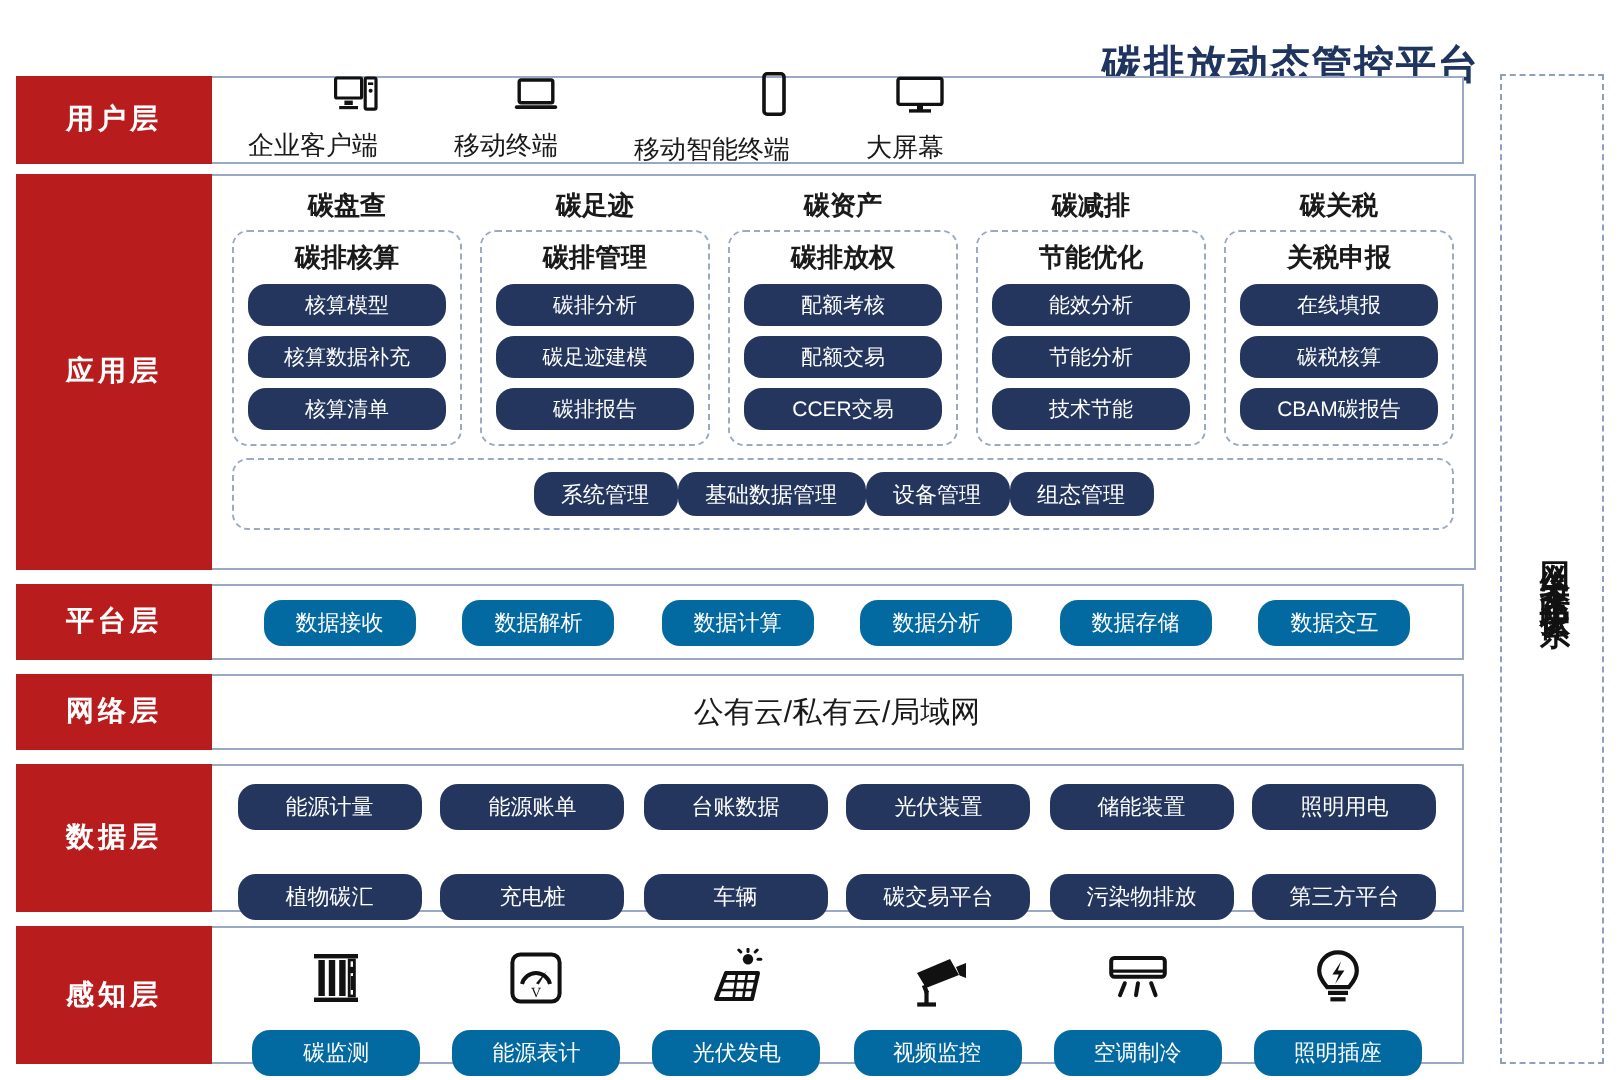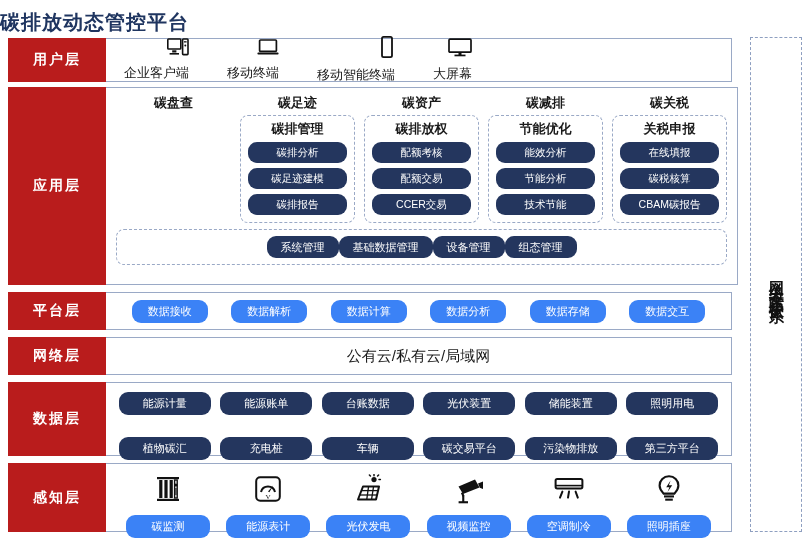--- a/index.html
+++ b/index.html
@@ -6,22 +6,22 @@
   html, body {
     width: 810px; height: 540px;
     background: #ffffff;
     font-family: "Liberation Sans", "DejaVu Sans", sans-serif;
     overflow: hidden;
   }
   #root { position: relative; width: 810px; height: 540px; }
 
   
   .title {
-    position: absolute; left: 0; top: 9px; width: 740px;
-    text-align: left;
+    position: absolute; left: 0; top: 19px; width: 740px;
+    text-align: right;
     font-size: 20px; font-weight: bold; color: #1f3560;
     letter-spacing: 1px;
   }
 
   
   .row {
     position: absolute; left: 8px; width: 724px;
     display: flex; align-items: stretch;
   }
   .row-label {
@@ -77,21 +77,21 @@
     display: flex; justify-content: center; align-items: center; 
   }
   .app-common .pill-navy { margin-bottom: 0; padding: 3.5px 14px; font-size: 11px; }
 
   
   .plat-items {
     display: flex; align-items: center; justify-content: space-around;
     height: 100%; padding: 0 14px;
   }
   .pill-yellow {
-    background: #3b82f6; color: #ffffff;
+    background: #0369a1; color: #ffffff;
     border-radius: 9px;
     font-size: 11px; text-align: center;
     padding: 4px 16px; white-space: nowrap;
   }
 
   
   .net-text {
     display: flex; align-items: center; justify-content: center;
     height: 100%; font-size: 15px; color: #1a1a1a;
   }
@@ -186,20 +186,26 @@
   </div>
 
   <div class="row" style="top:87px; height:198px;">
     <div class="row-label">应用层</div>
     <div class="row-body app-body">
 
       <div class="app-cols">
 
         <div class="app-col">
           <div class="app-col-title">碳盘查</div>
+          <div class="app-card">
+            <div class="app-card-title">碳排核算</div>
+            <div class="pill-navy">核算模型</div>
+            <div class="pill-navy">核算数据补充</div>
+            <div class="pill-navy">核算清单</div>
+          </div>
         </div>
 
         <div class="app-col">
           <div class="app-col-title">碳足迹</div>
           <div class="app-card">
             <div class="app-card-title">碳排管理</div>
             <div class="pill-navy">碳排分析</div>
             <div class="pill-navy">碳足迹建模</div>
             <div class="pill-navy">碳排报告</div>
           </div>

